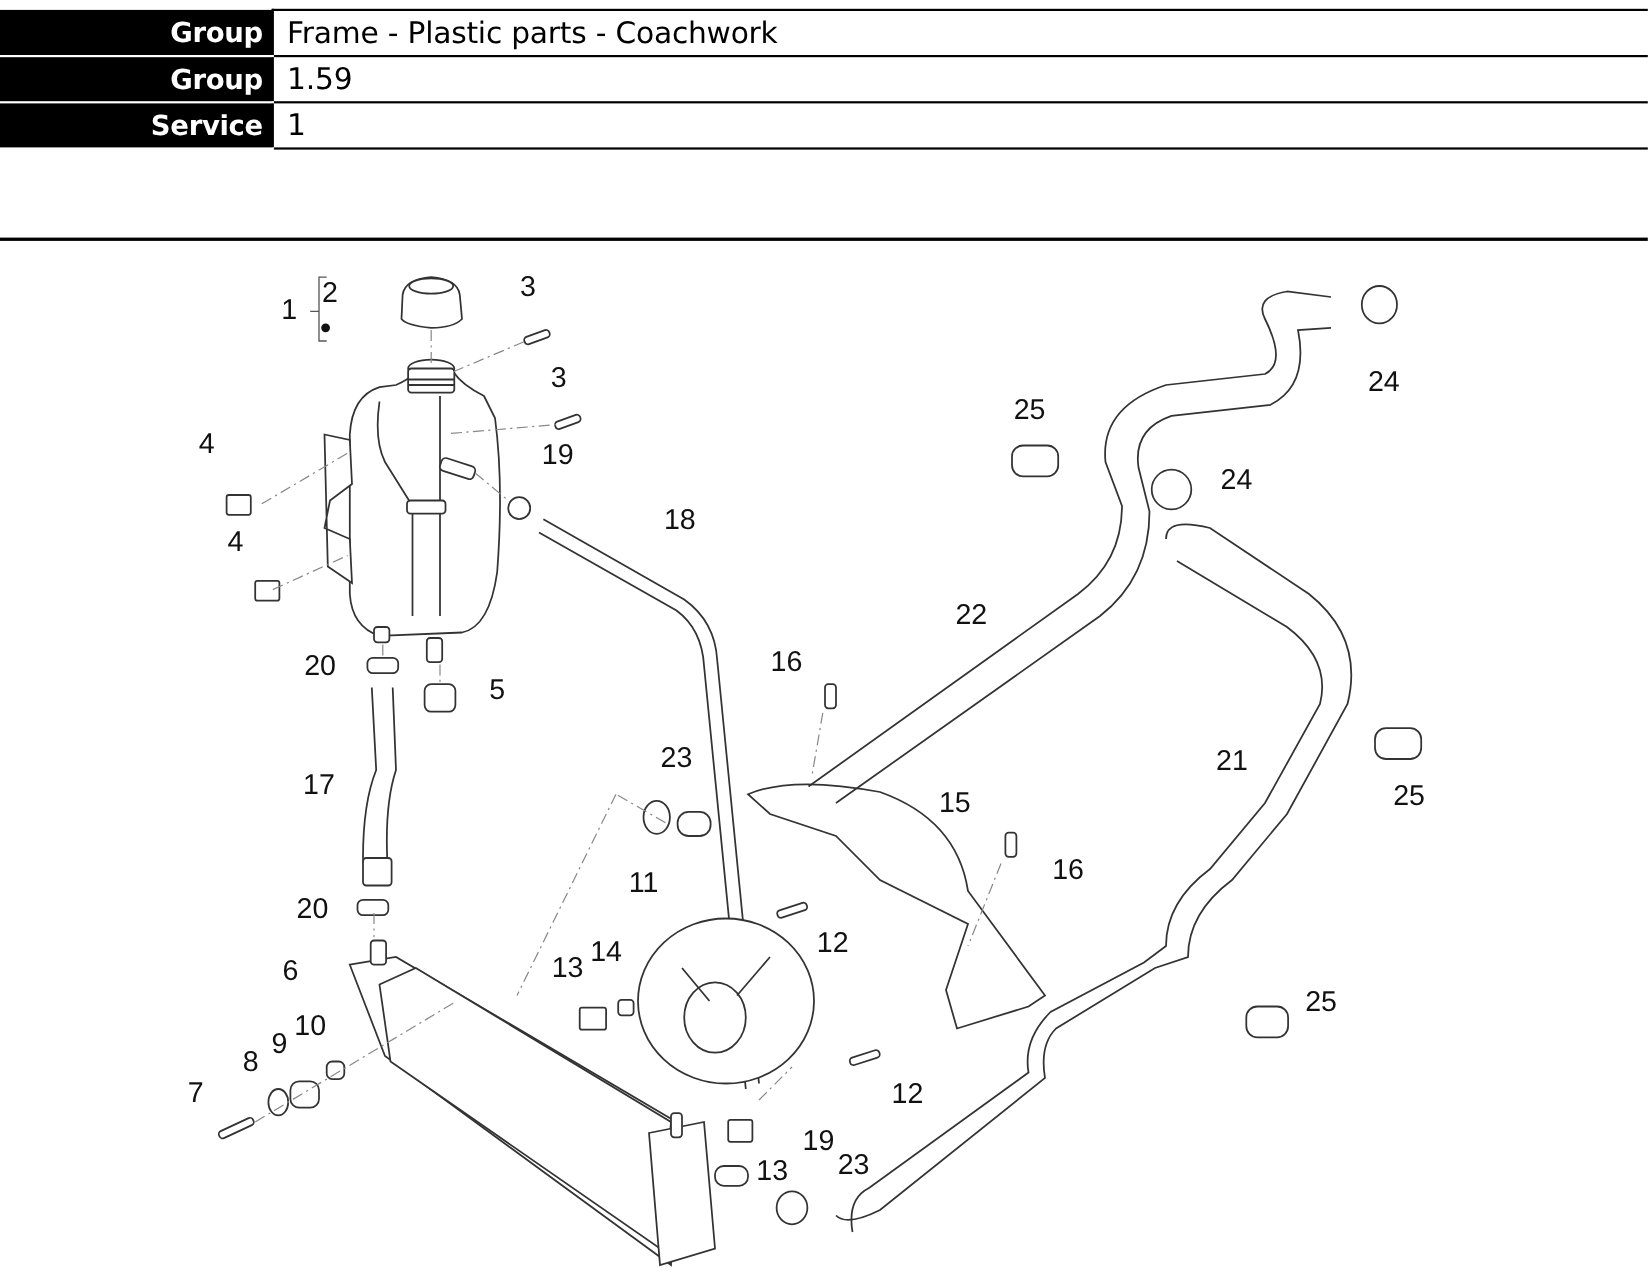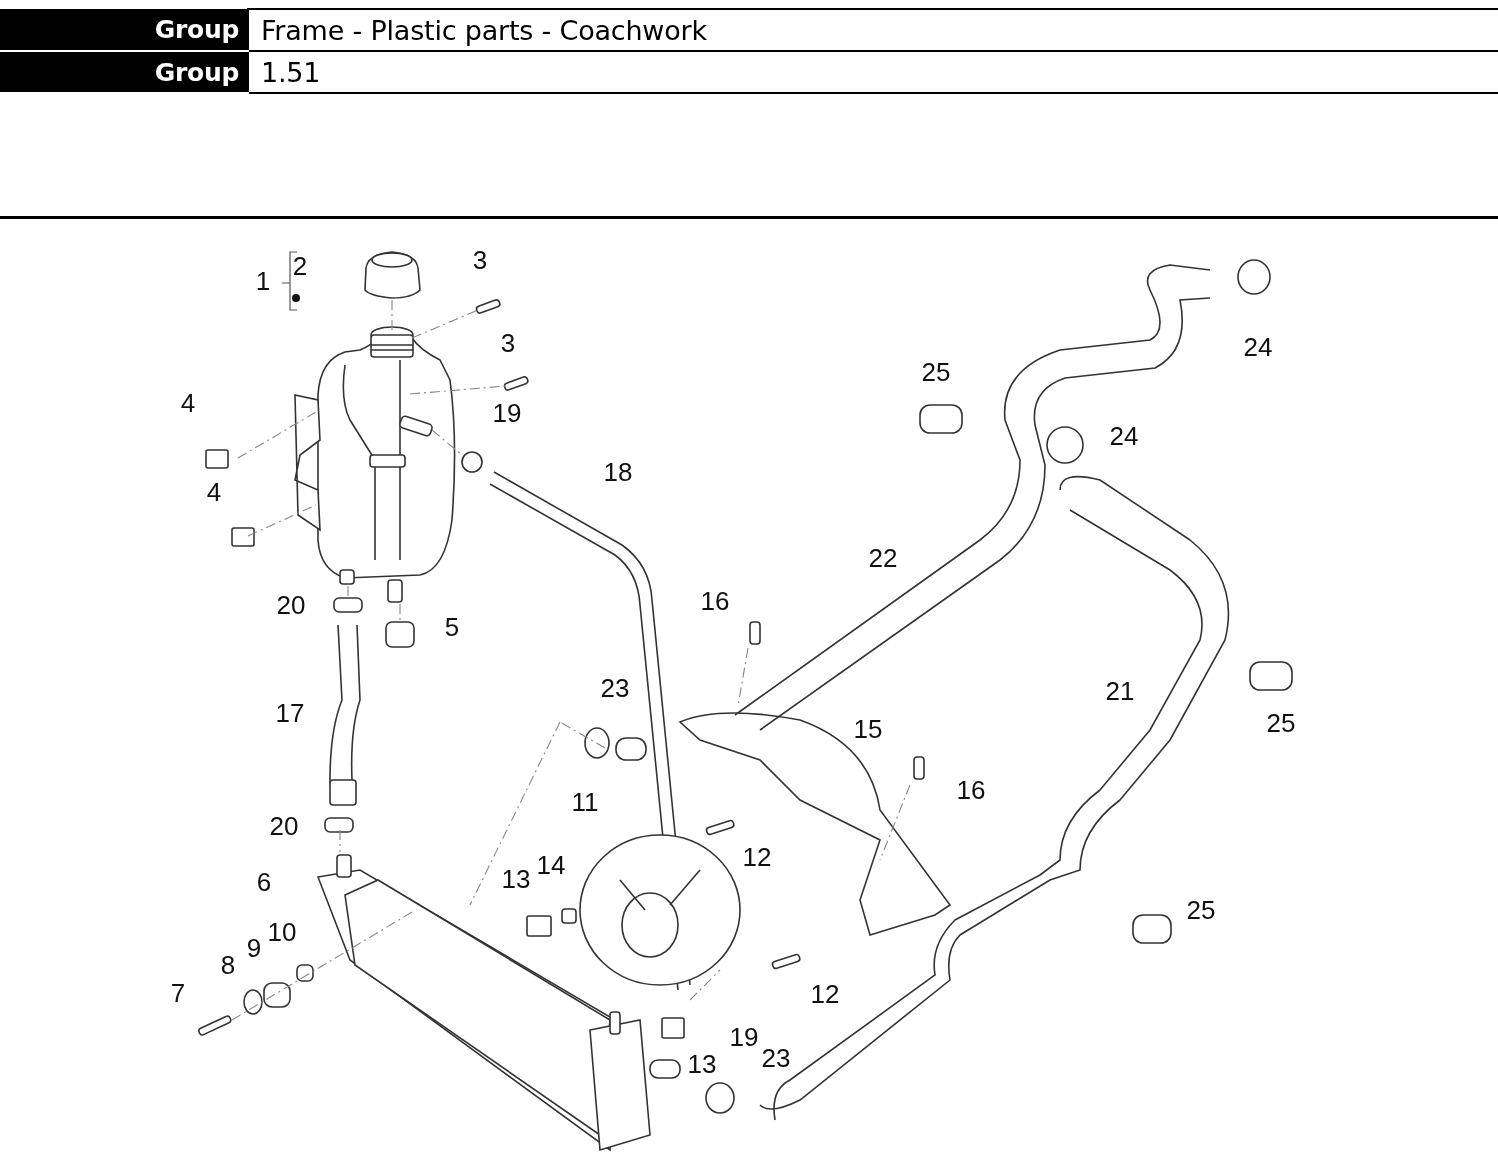--- a/index.html
+++ b/index.html
@@ -30,21 +30,25 @@
 <body>
 
 <table class="info-table">
   <tbody>
     <tr class="info-row">
       <td class="info-label">Group</td>
       <td class="info-value">Frame - Plastic parts - Coachwork</td>
     </tr>
     <tr class="info-row">
       <td class="info-label">Group</td>
-      <td class="info-value">1.51</td>
+      <td class="info-value">1.59</td>
+    </tr>
+    <tr class="info-row">
+      <td class="info-label">Service</td>
+      <td class="info-value">1</td>
     </tr>
   </tbody>
 </table>
 
 <div class="divider"></div>
 
 <div class="diagram">
   <svg viewBox="120 232 1378 930" xmlns="http://www.w3.org/2000/svg">
 
     <g>

